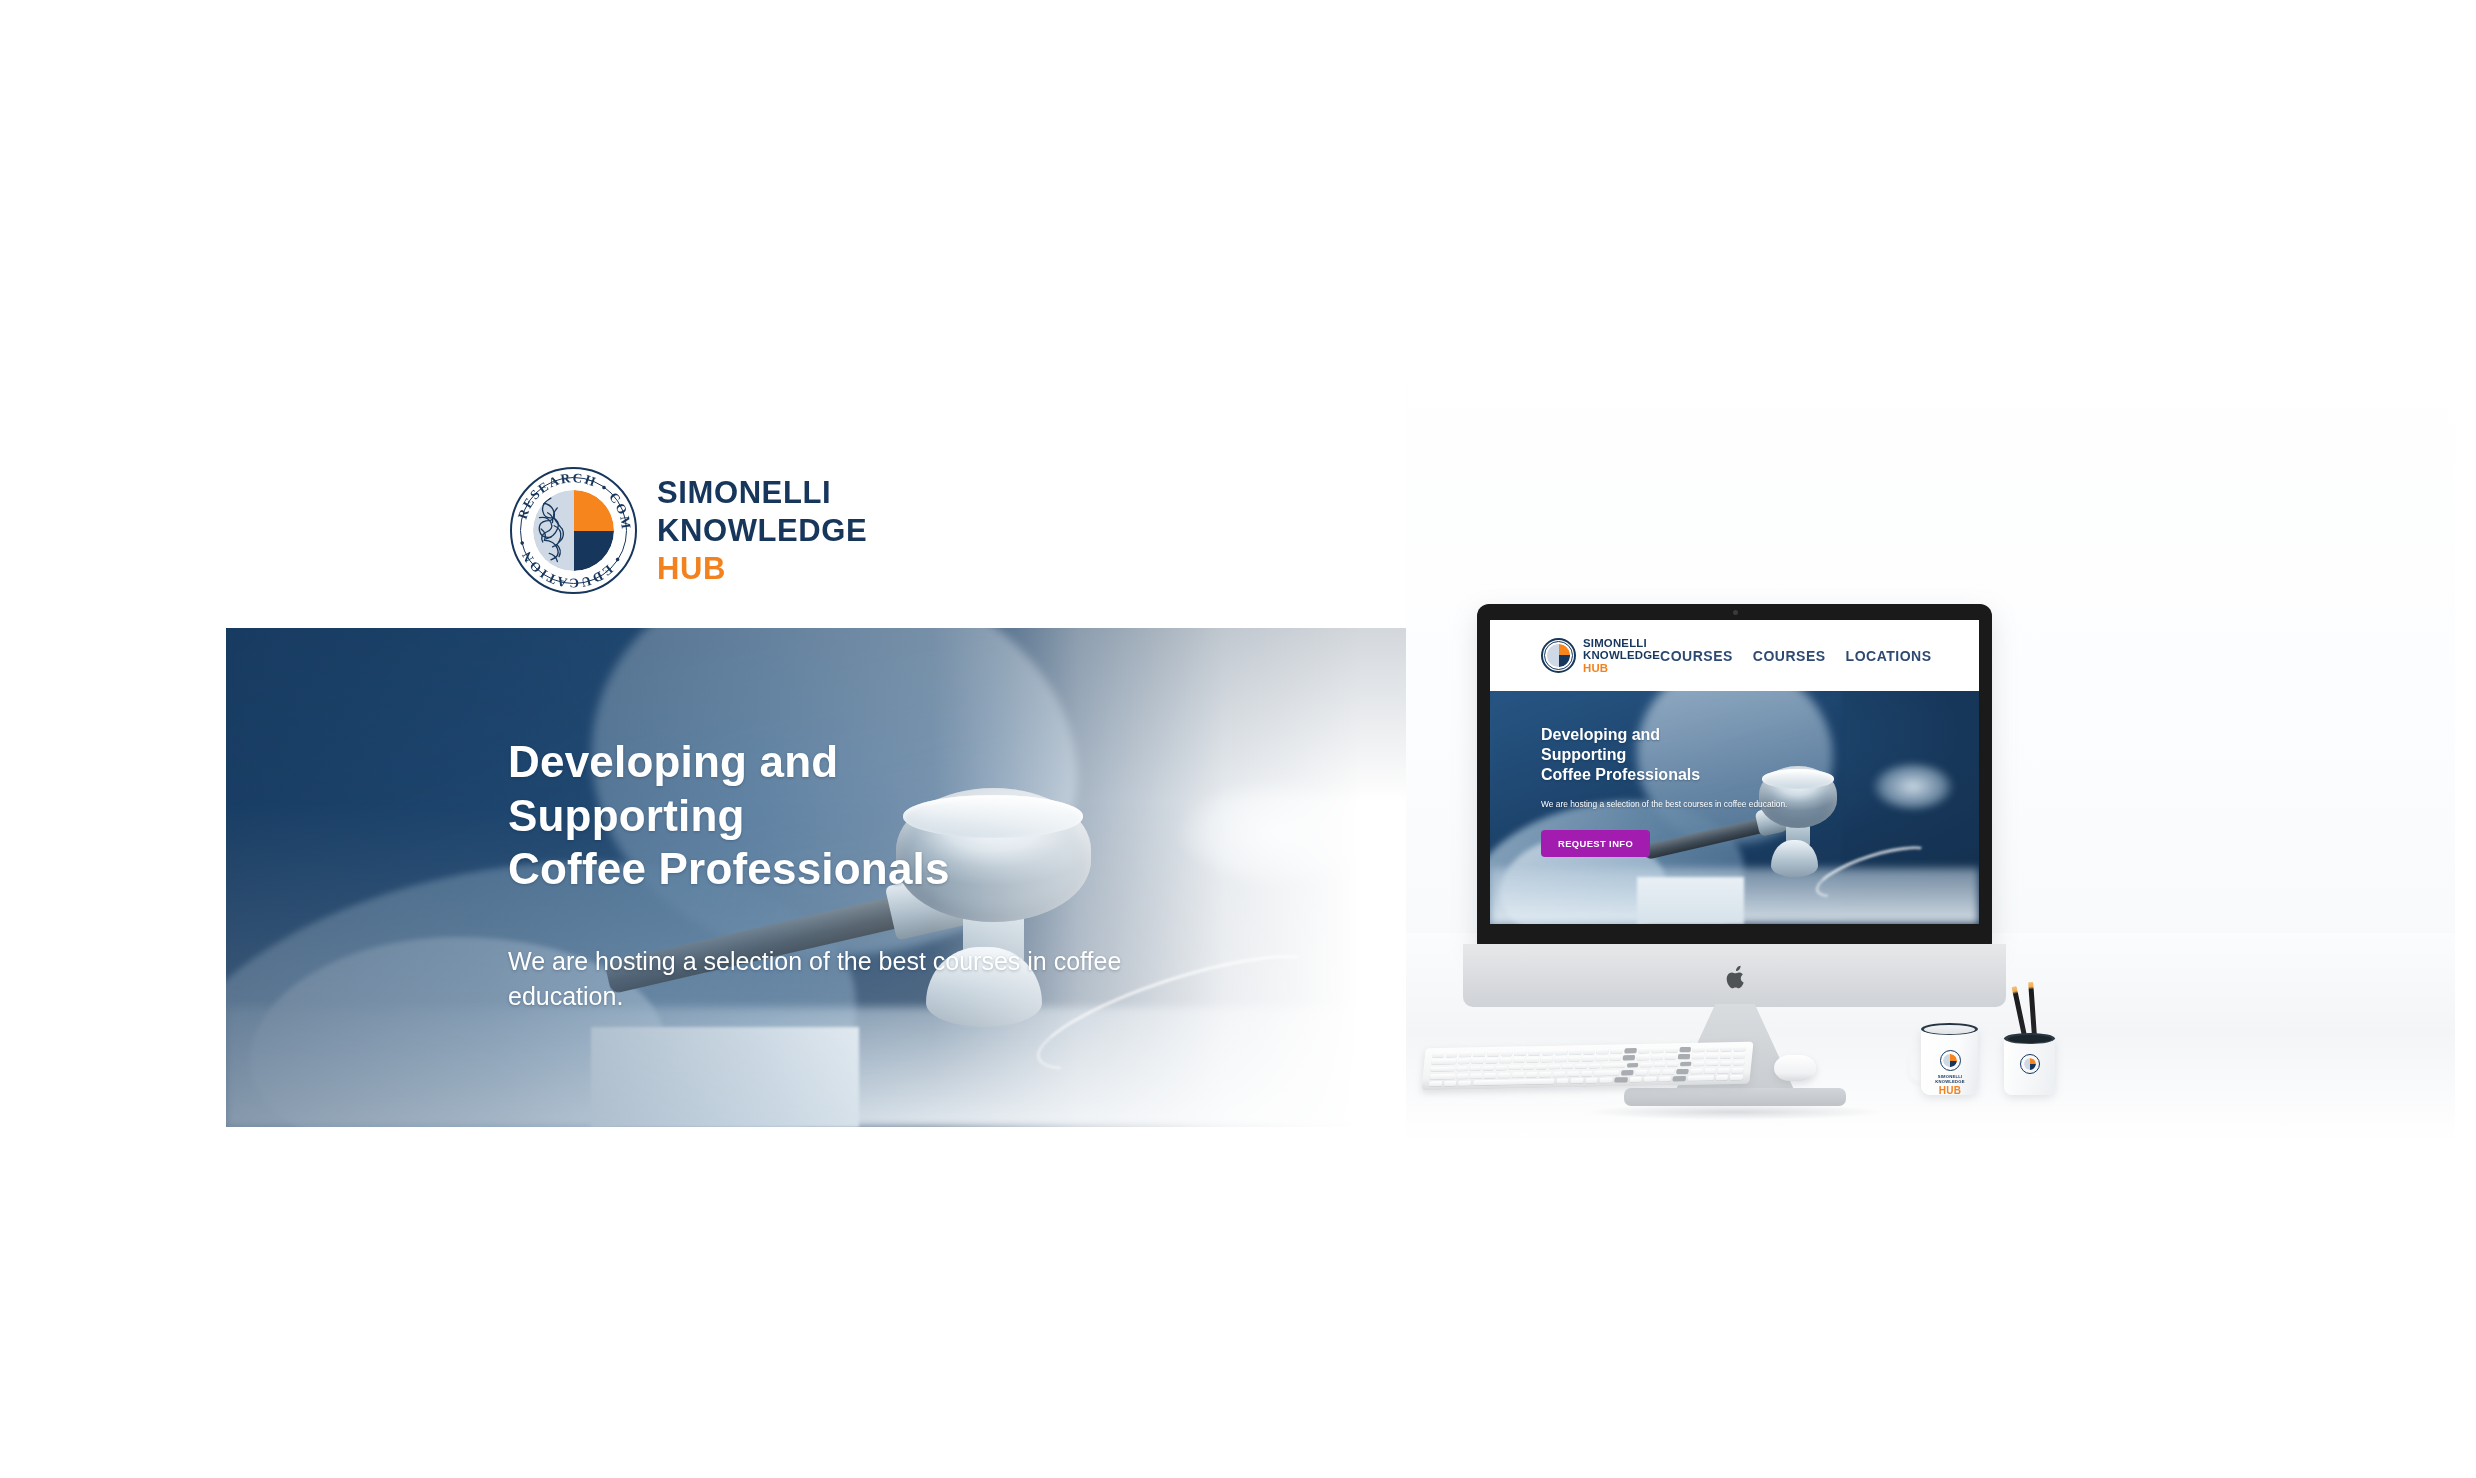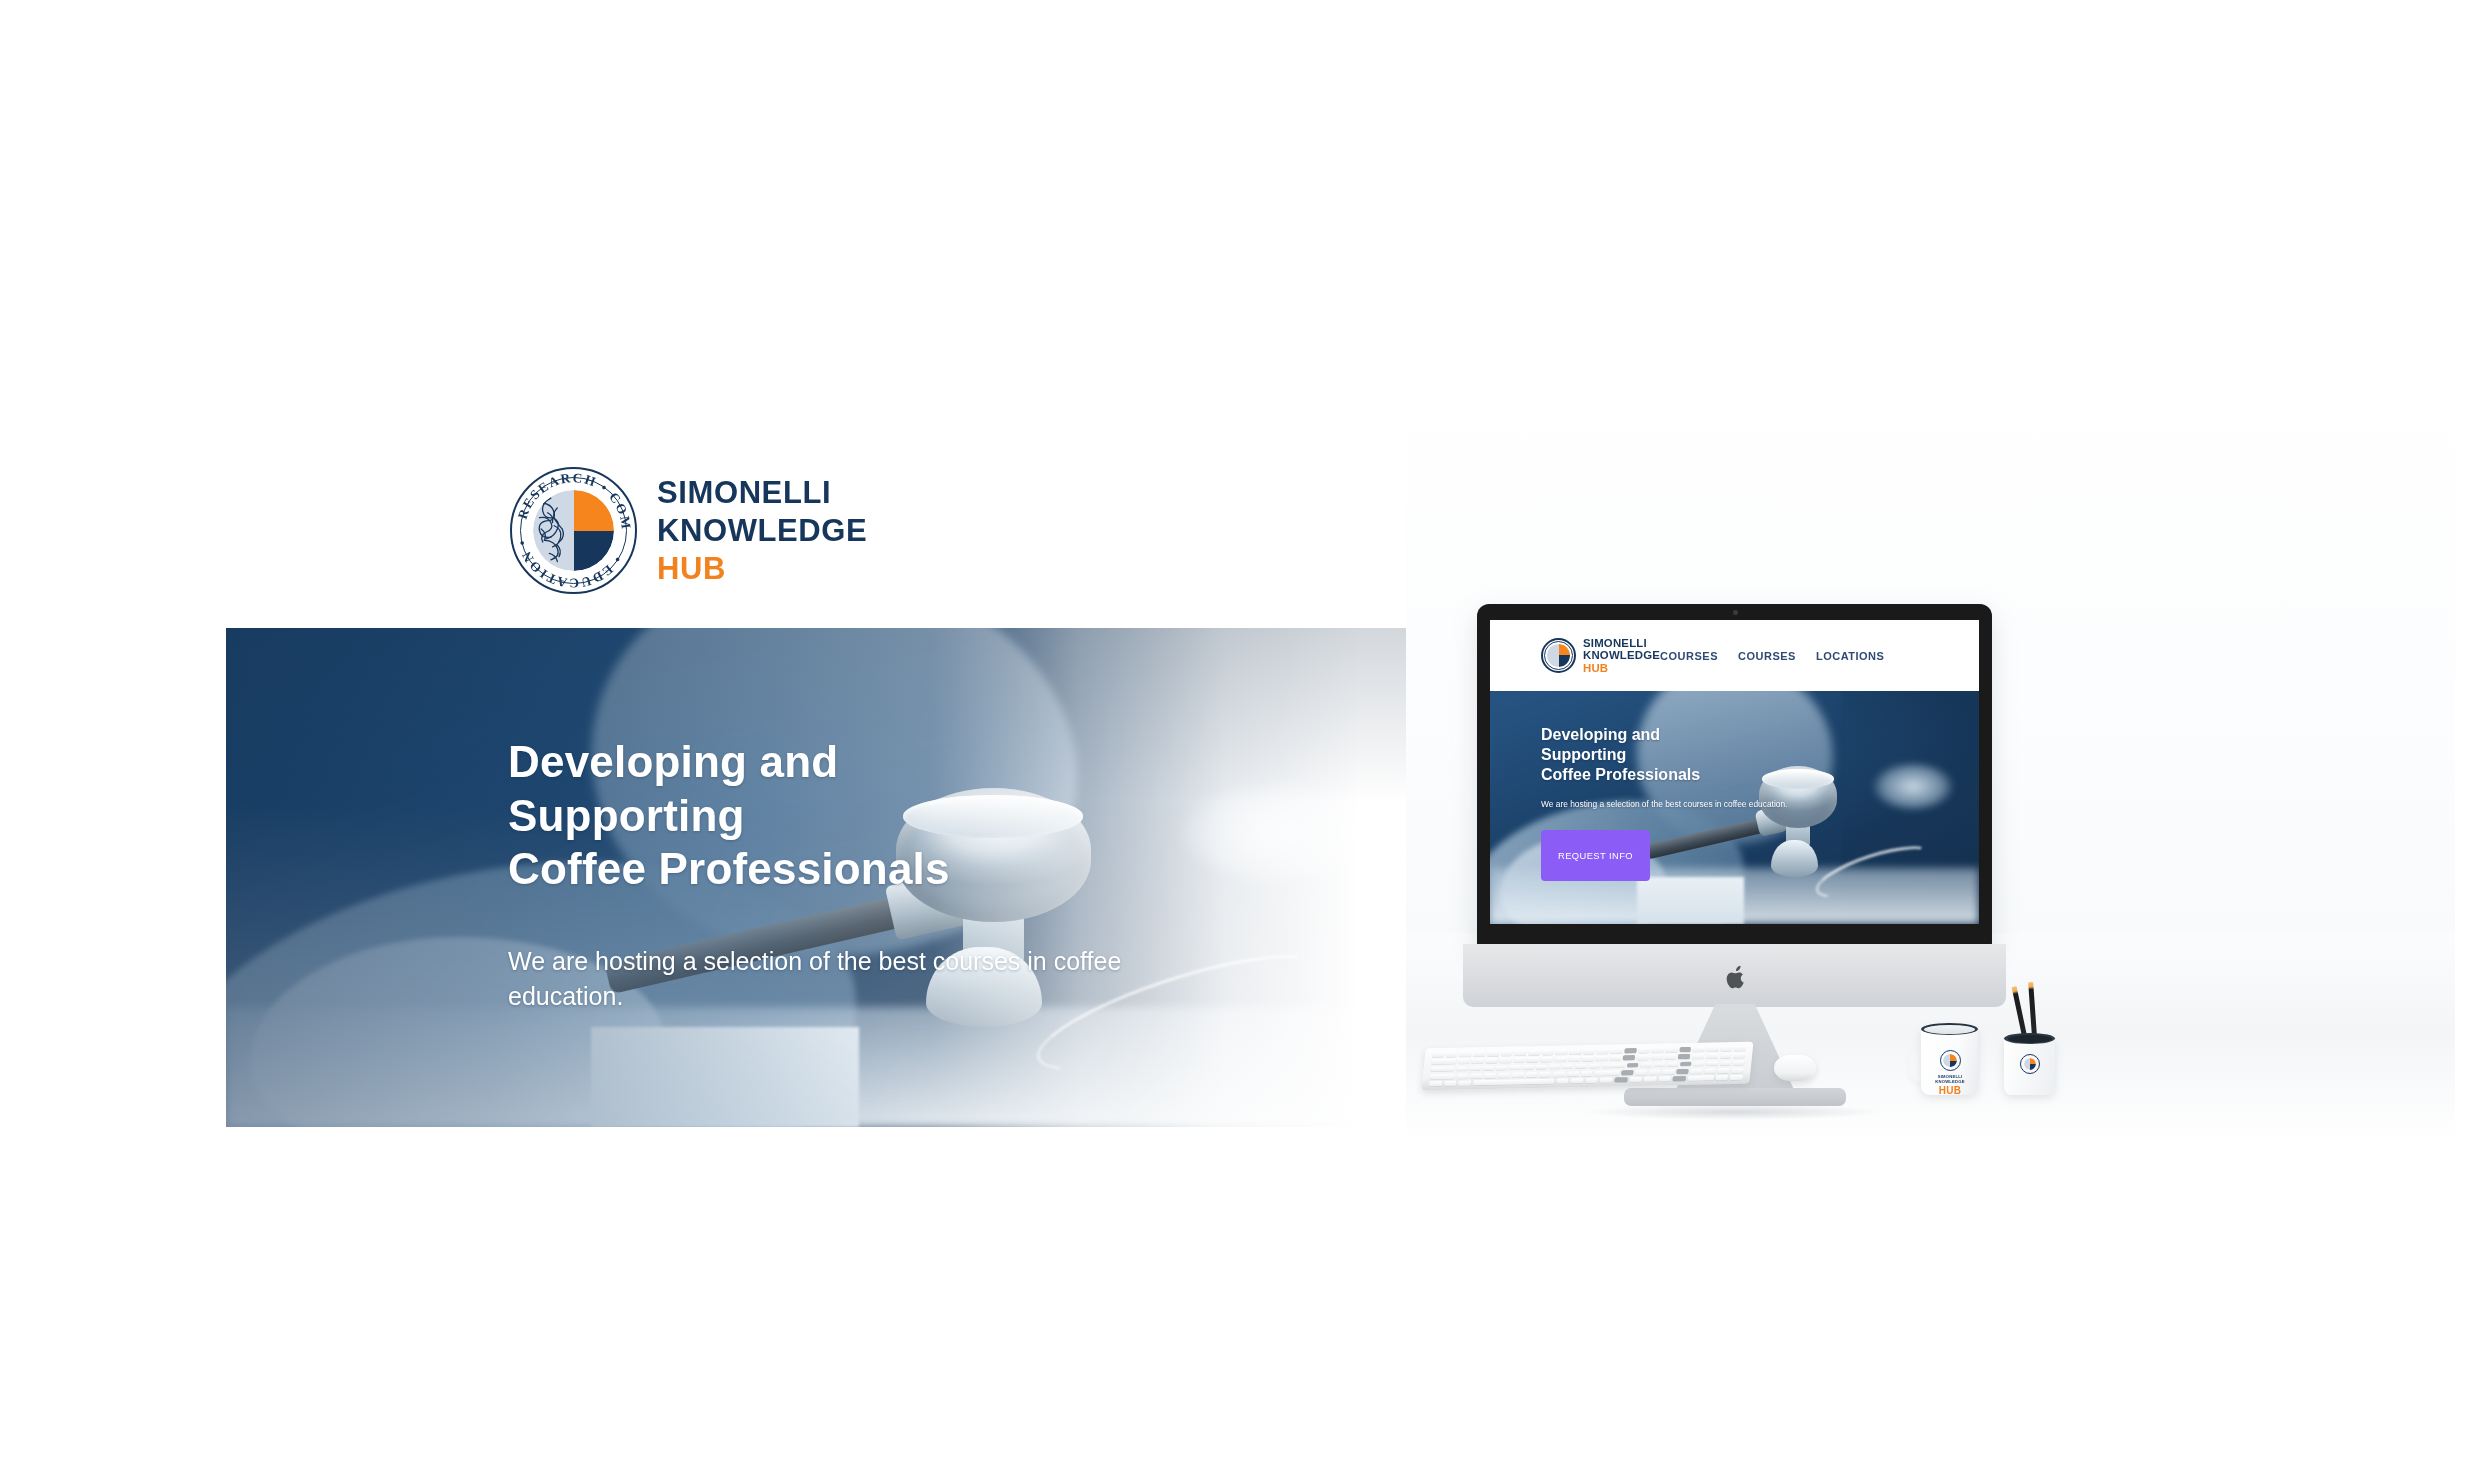--- a/index.html
+++ b/index.html
@@ -129,29 +129,29 @@
     background:radial-gradient(closest-side,rgba(150,158,166,.35),rgba(255,255,255,0));}
 
   
   .scr-nav{position:absolute;left:0;top:0;width:100%;height:71px;background:#fff;display:flex;align-items:center;}
   .scr-logo{display:flex;align-items:center;gap:7px;margin-left:51px;}
   .scr-seal{width:35px;height:35px;position:relative;flex:0 0 auto;}
   .scr-words{display:flex;flex-direction:column;line-height:1.06;}
   .scr-words .a,.scr-words .b{color:#17365c;font-weight:700;font-size:11.4px;letter-spacing:0.2px;}
   .scr-words .c{color:#f2821e;font-weight:700;font-size:11.4px;letter-spacing:0.2px;}
   .scr-menu{margin-left:auto;margin-right:117px;display:flex;gap:20px;}
-  .scr-menu span{color:#2e4a73;font-size:11px;font-weight:700;letter-spacing:0.5px;}
+  .scr-menu span{color:#2e4a73;font-size:14px;font-weight:700;letter-spacing:0.5px;}
   .scr-hero{position:absolute;left:0;top:71px;right:0;bottom:0;overflow:hidden;}
   .scr-hero .hero-copy2{position:absolute;left:51px;top:34px;width:248px;}
   .scr-h1{color:#fff;font-size:16px;font-weight:700;line-height:1.26;margin:0;
     text-shadow:0 1px 2px rgba(12,36,62,.35);}
   .scr-sub{color:#fff;font-size:8.4px;line-height:1.4;margin:14px 0 0 0;
     text-shadow:0 1px 2px rgba(12,36,62,.35);}
-  .scr-btn{position:absolute;left:51px;top:139px;background:#8b5cf6;color:#fff;
-    font-size:9.4px;font-weight:400;letter-spacing:0.4px;padding:20px 17px;border:0;border-radius:4px;
+  .scr-btn{position:absolute;left:51px;top:139px;background:#a21caf;color:#fff;
+    font-size:9.4px;font-weight:700;letter-spacing:0.4px;padding:8px 17px;border:0;border-radius:4px;
     cursor:pointer;}
 
   
   .keyboard{position:absolute;left:18px;bottom:111px;width:327px;height:42px;
     transform:skewX(-7deg) rotate(-1.2deg);
     background:linear-gradient(180deg,#fdfdfd 0%,#f2f3f4 72%,#d9dbdd 100%);
     border-radius:4px;box-shadow:0 3px 7px rgba(150,158,166,.3);padding:4px 7px;box-sizing:border-box;}
   .kb-rows{display:flex;flex-direction:column;gap:2.5px;height:100%;}
   .kb-row{display:flex;gap:2px;flex:1;}
   .kb-key{flex:1;background:linear-gradient(180deg,#ffffff,#eceef0);border-radius:1.5px;

